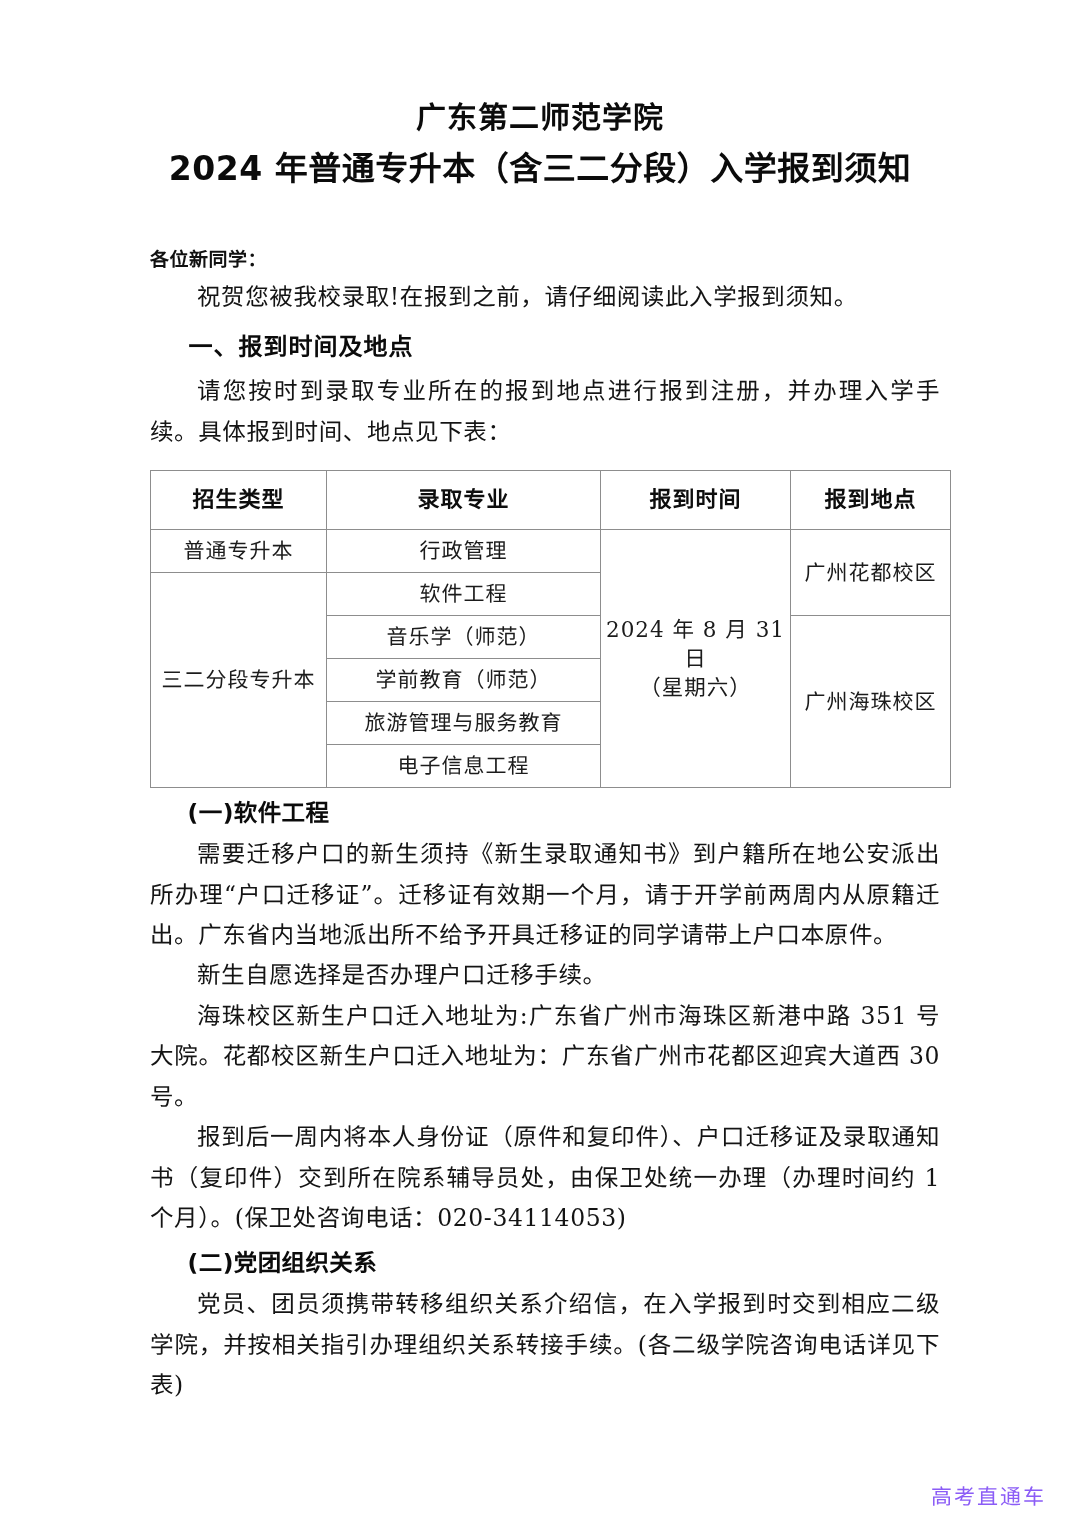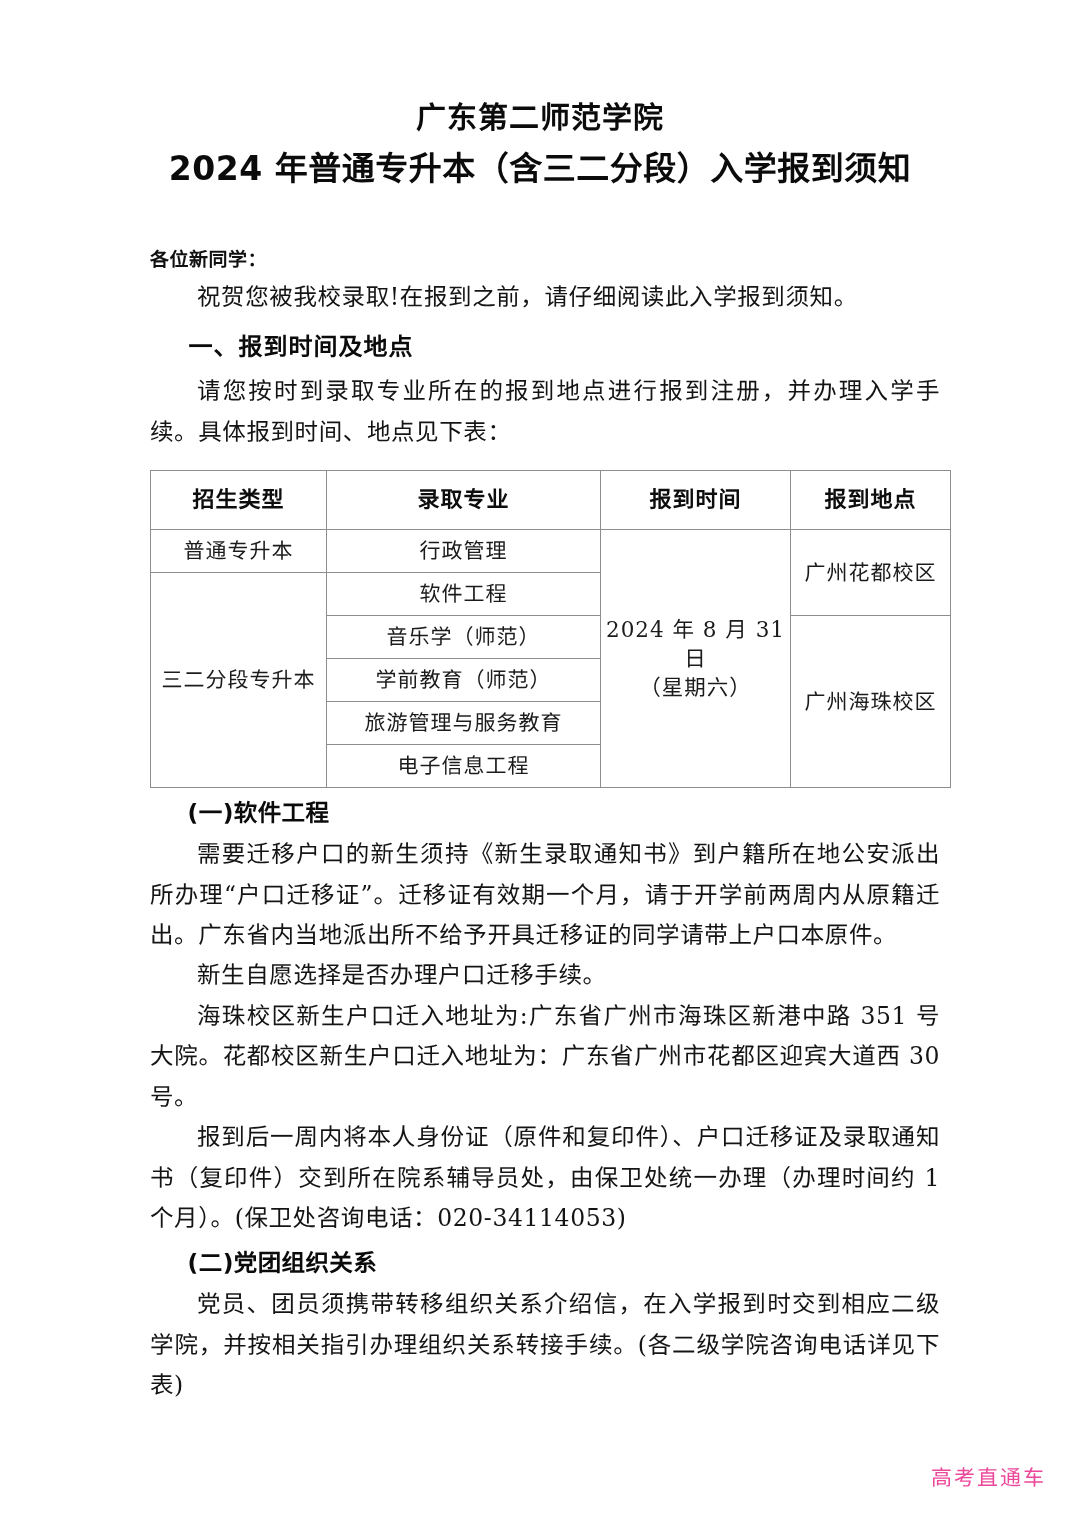--- a/index.html
+++ b/index.html
@@ -140,24 +140,24 @@
   }
   col.c1 { width: 176px; }
   col.c2 { width: 274px; }
   col.c3 { width: 190px; }
   col.c4 { width: 160px; }
 
   
   .watermark {
     position: absolute;
     right: 34px;
-    bottom: 35px;
+    bottom: 16px;
     font-family: "DejaVu Sans", "Liberation Sans", sans-serif;
     font-size: 21px;
-    color: #ec4899;
+    color: #8b5cf6;
     letter-spacing: 2px;
     user-select: none;
   }
 </style>
 </head>
 <body>
 
 <div class="page">
 
   <div class="title-block">

